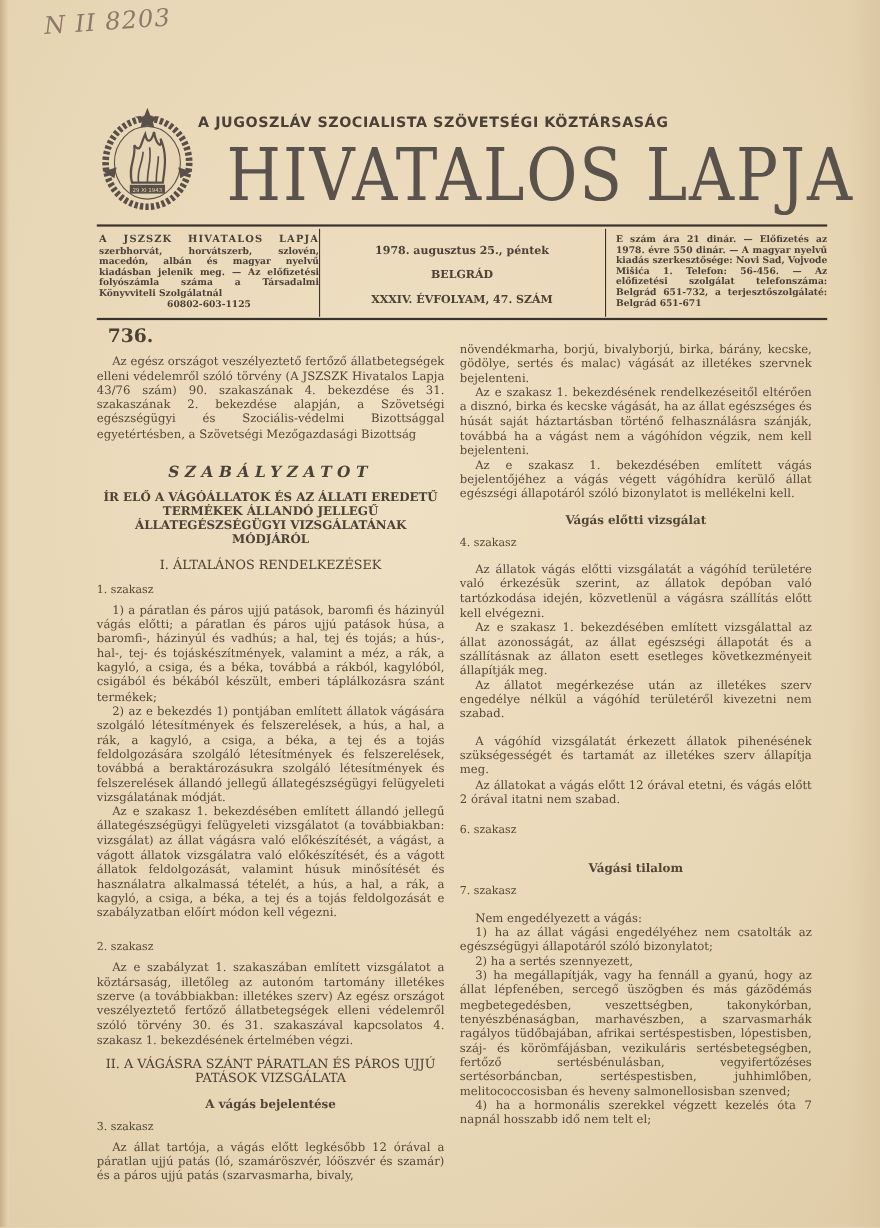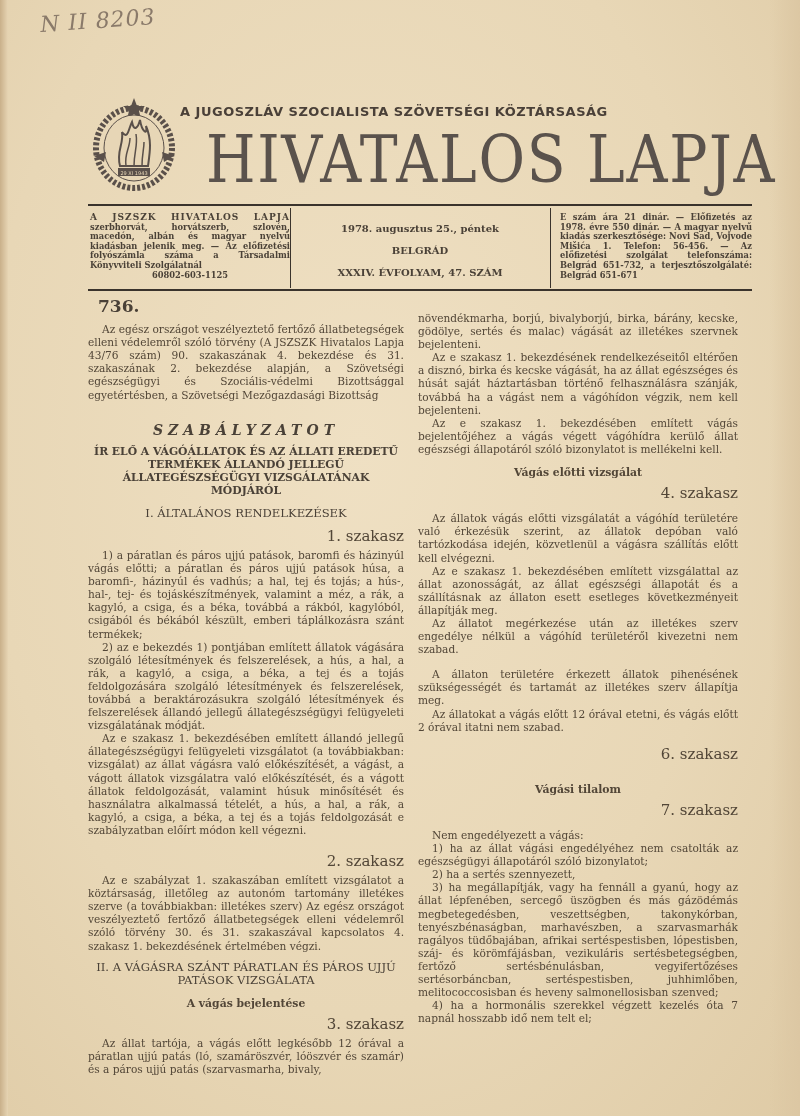--- a/index.html
+++ b/index.html
@@ -58,21 +58,21 @@
     text-align: justify;
   }
   .col-left { left: 88px; top: 300px; width: 316px; }
   .col-right { left: 418px; top: 312px; width: 320px; }
   .col p { margin: 0; text-indent: 14px; }
   .col p.noind { text-indent: 0; }
   .reg-num { font-size: 17px; font-weight: bold; margin: 0 0 10px 10px; color: #4a4137; }
   .big-title { text-align: center; font-weight: bold; letter-spacing: 5px; font-size: 14px; margin: 22px 0 8px; color: #4a4137; font-style: italic; }
   .sub-title { text-align: center; font-weight: bold; font-size: 10.8px; line-height: 13px; margin: 0 0 10px; color: #4a4137; }
   .chapter { text-align: center; font-size: 11.6px; margin: 8px 0 10px; color: #4a4137; }
-  .section { text-align: right; font-size: 15px; margin: 8px 0 6px; }
+  .section { text-align: left; font-size: 10px; margin: 8px 0 6px; }
   .heading-b { text-align: center; font-weight: bold; font-size: 10.8px; margin: 10px 0 8px; }
   .gap-s { height: 6px; }
   .gap-m { height: 10px; }
 </style>
 </head>
 <body>
 
 <div class="page">
   <div class="edge-left"></div>
   <div class="edge-right"></div>
@@ -136,21 +136,21 @@
     <p>Az e szakasz 1. bekezdésének rendelkezéseitől eltérően a disznó, birka és kecske vágását, ha az állat egészséges és húsát saját háztartásban történő felhasználásra szánják, továbbá ha a vágást nem a vágóhídon végzik, nem kell bejelenteni.</p>
     <p>Az e szakasz 1. bekezdésében említett vágás bejelentőjéhez a vágás végett vágóhídra kerülő állat egészségi állapotáról szóló bizonylatot is mellékelni kell.</p>
     <div class="heading-b">Vágás előtti vizsgálat</div>
     <div class="section">4. szakasz</div>
     <div class="gap-s"></div>
     <p>Az állatok vágás előtti vizsgálatát a vágóhíd területére való érkezésük szerint, az állatok depóban való tartózkodása idején, közvetlenül a vágásra szállítás előtt kell elvégezni.</p>
     <p>Az e szakasz 1. bekezdésében említett vizsgálattal az állat azonosságát, az állat egészségi állapotát és a szállításnak az állaton esett esetleges következményeit állapítják meg.</p>
     <p>Az állatot megérkezése után az illetékes szerv engedélye nélkül a vágóhíd területéről kivezetni nem szabad.</p>
     <div class="gap-s"></div>
     <div class="gap-s"></div>
-    <p>A állaton területére érkezett állatok pihenésének szükségességét és tartamát az illetékes szerv állapítja meg.</p>
+    <p>A vágóhíd vizsgálatát érkezett állatok pihenésének szükségességét és tartamát az illetékes szerv állapítja meg.</p>
     <p>Az állatokat a vágás előtt 12 órával etetni, és vágás előtt 2 órával itatni nem szabad.</p>
     <div class="gap-s"></div>
     <div class="section">6. szakasz</div>
     <div class="gap-s"></div>
     <div class="heading-b">Vágási tilalom</div>
     <div class="section">7. szakasz</div>
     <div class="gap-s"></div>
     <p>Nem engedélyezett a vágás:</p>
     <p>1) ha az állat vágási engedélyéhez nem csatolták az egészségügyi állapotáról szóló bizonylatot;</p>
     <p>2) ha a sertés szennyezett,</p>

